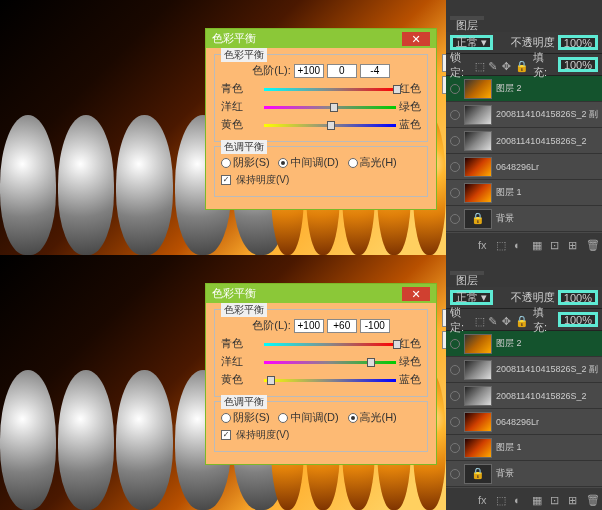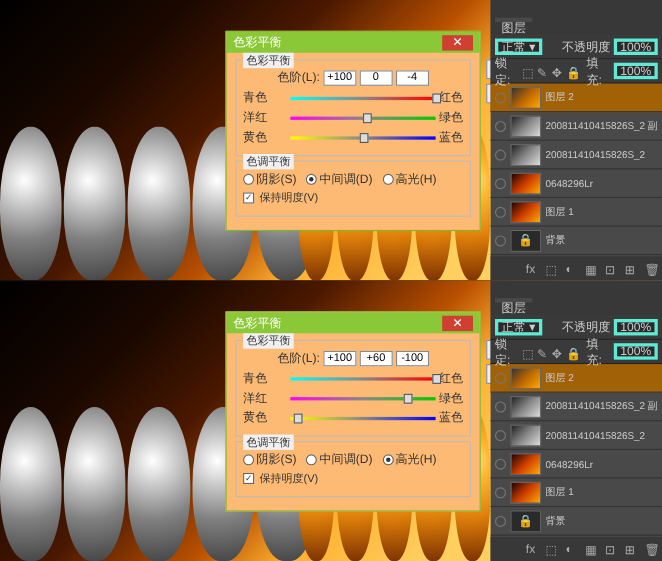--- a/index.html
+++ b/index.html
@@ -30,21 +30,21 @@
 .radio,.check{width:10px;height:10px;border:1px solid #666;background:#fff;display:inline-block;vertical-align:middle;margin-right:2px}
 .radio{border-radius:50%}
 .radio.on::after{content:"";display:block;width:4px;height:4px;background:#333;border-radius:50%;margin:2px}
 .check.on::after{content:"✓";display:block;font-size:8px;line-height:8px;text-align:center}
 .panel{position:absolute;top:0;right:0;width:156px;height:255px;background:#494949;color:#ccc;font-size:10px}
 .p-tabs{height:22px;background:#383838;display:flex;padding:16px 4px;gap:6px}
 .p-tab{padding:2px 6px;background:#494949}
 .p-head{height:22px;background:#3a3a3a;display:flex;align-items:center;padding:0 4px;gap:3px;border-bottom:1px solid #222}
 .sel{background:#2a2a2a;border:3px solid #5eead4;padding:1px 3px;height:15px;display:flex;align-items:center}
 .layer{display:flex;align-items:center;height:26px;padding:0 4px;gap:4px;border-bottom:1px solid #333}
-.layer.sel-l{background:#a16207}
+.layer.sel-l{background:#14532d}
 .eye{width:10px;height:10px;border:1px solid #777;border-radius:50%}
 .thumb-img{width:28px;height:20px;background:linear-gradient(135deg,#333,#bb6600,#fa0);border:1px solid #666}
 .thumb-gray{background:linear-gradient(135deg,#222,#888,#ddd)}
 .thumb-fire{background:linear-gradient(135deg,#200,#d04000,#fa0)}
 .thumb-adj{width:28px;height:20px;background:#2a2a2a;border:1px solid #666;display:flex;align-items:center;justify-content:center}
 .lyname{flex:1;font-size:9px;overflow:hidden;white-space:nowrap}
 .p-foot{position:absolute;bottom:0;left:0;right:0;height:22px;background:#383838;display:flex;align-items:center;justify-content:flex-end;padding:0 4px;gap:6px;color:#aaa}
 .ico{width:12px;height:10px;color:#aaa}
 </style>
 </head>

